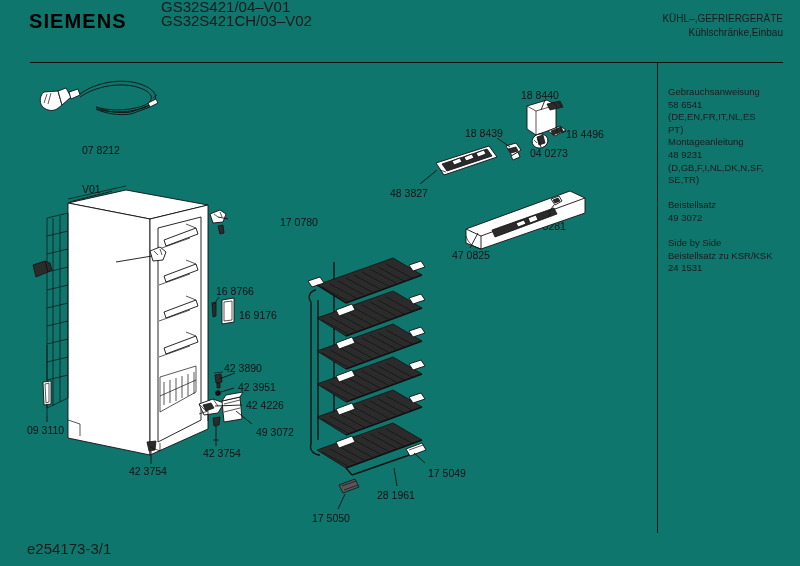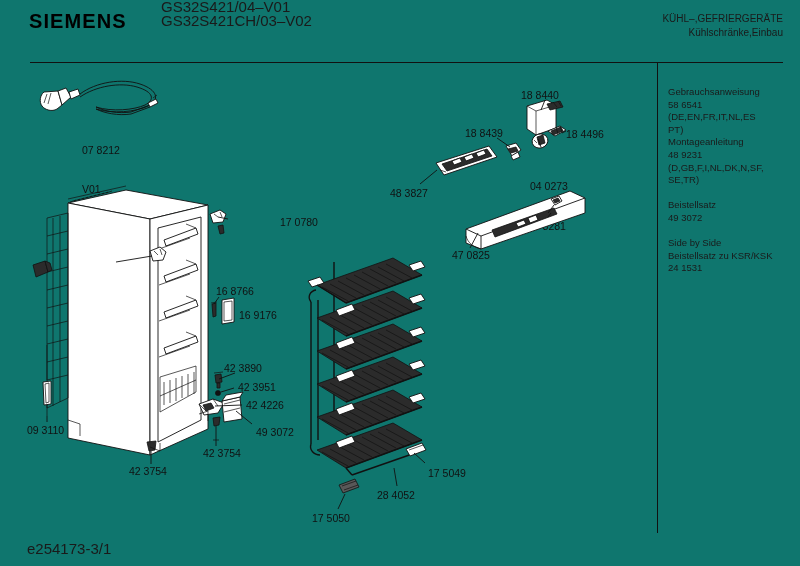--- a/index.html
+++ b/index.html
@@ -170,26 +170,26 @@
   <div class="lbl" style="left:238px; top:381px;">42 3951</div>
   <div class="lbl" style="left:246px; top:399px;">42 4226</div>
   <div class="lbl" style="left:256px; top:426px;">49 3072</div>
   <div class="lbl" style="left:203px; top:447px;">42 3754</div>
   <div class="lbl" style="left:129px; top:465px;">42 3754</div>
 
   <div class="lbl" style="left:390px; top:187px;">48 3827</div>
   <div class="lbl" style="left:465px; top:127px;">18 8439</div>
   <div class="lbl" style="left:521px; top:89px;">18 8440</div>
   <div class="lbl" style="left:566px; top:128px;text-align:right;">18 4496</div>
-  <div class="lbl" style="left:530px; top:147px;margin-top:33px;">04 0273</div>
+  <div class="lbl" style="left:530px; top:147px;">04 0273</div>
   <div class="lbl" style="left:528px; top:220px;">18 8281</div>
   <div class="lbl" style="left:452px; top:249px;">47 0825</div>
 
   <div class="lbl" style="left:428px; top:467px;">17 5049</div>
-  <div class="lbl" style="left:377px; top:489px;">28 4052</div>
+  <div class="lbl" style="left:377px; top:489px;">28 1961</div>
   <div class="lbl" style="left:312px; top:512px;">17 5050</div>
 
   <svg class="art" viewBox="0 0 800 566">
 
     <g>
 
       <path class="fill-w" d="M44 92 C40 95,39 102,42 106 C45 110,52 112,57 109 L62 105 L58 91 Z"></path>
       <path class="ln-thin" d="M47 94 L44 103 M51 93 L48 104"></path>
       <path class="fill-w" d="M58 91 L66 88 L71 97 L62 105 Z"></path>
       <path class="fill-w" d="M69 92 L78 89 L80 95 L71 99 Z"></path>

